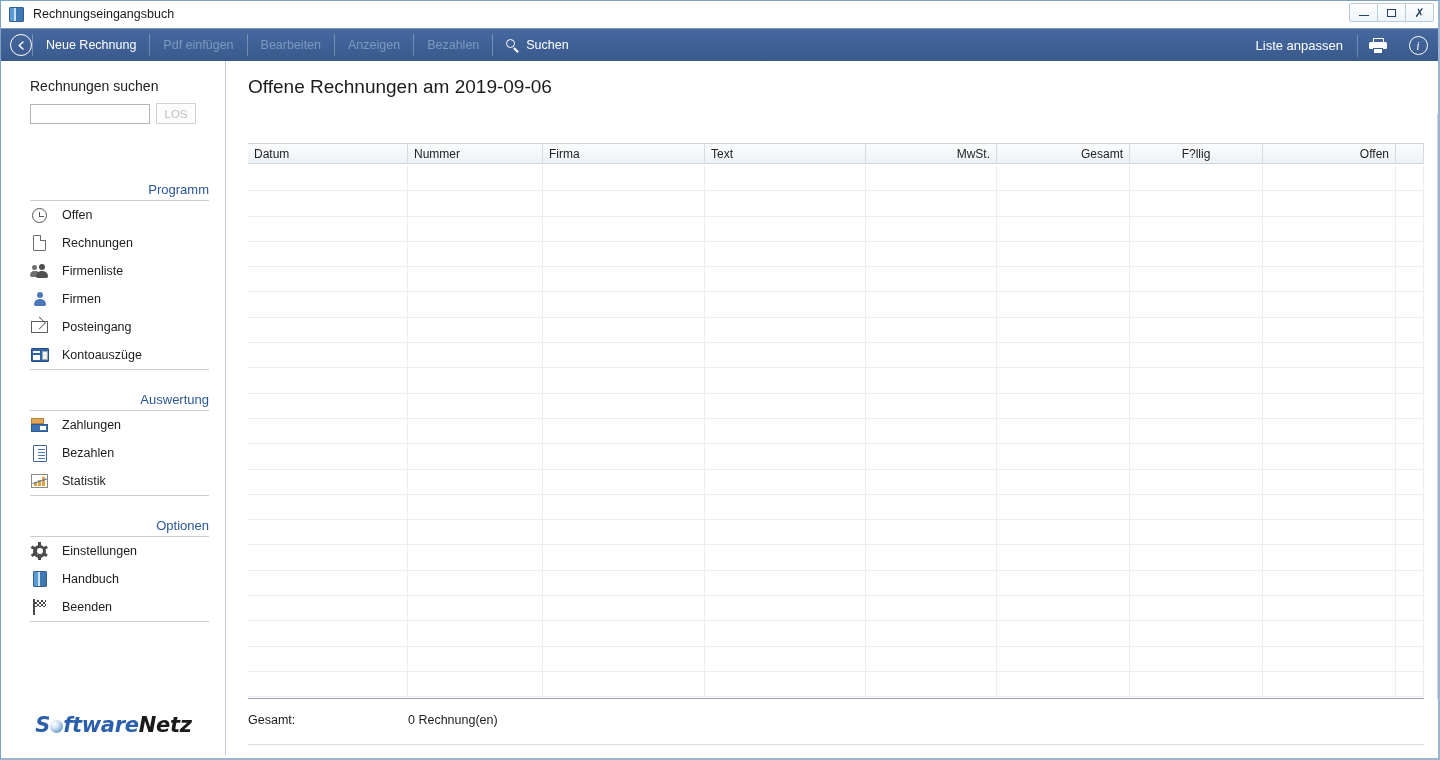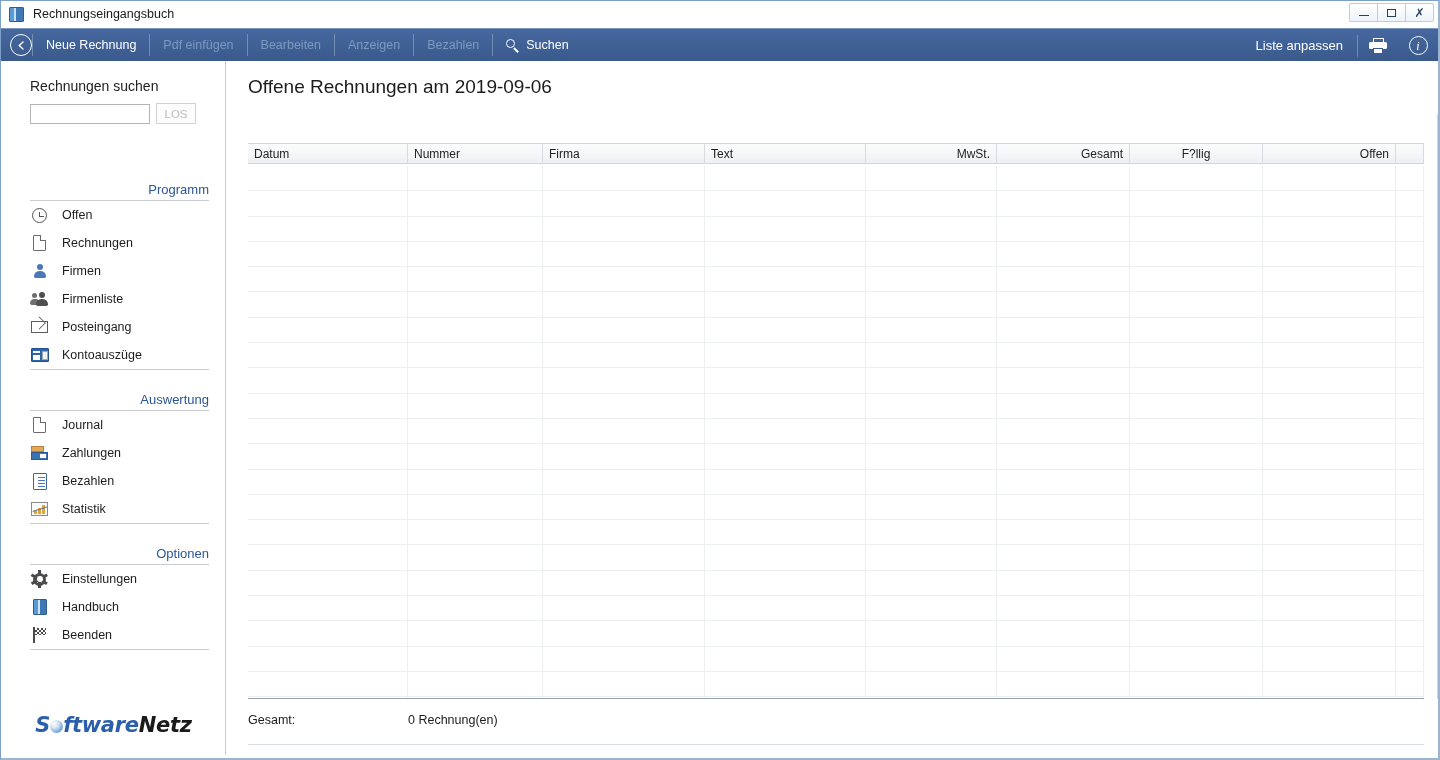--- a/index.html
+++ b/index.html
@@ -482,40 +482,40 @@
           <span class="lbl">Offen</span>
         </div>
         <div class="nav-item">
           <span class="ico">
               <i class="ic-doc"></i>
             </span>
           <span class="lbl">Rechnungen</span>
         </div>
         <div class="nav-item">
           <span class="ico">
-              <i class="ic-person">
-                <i class="head"></i>
-                <i class="body"></i>
-              </i>
-            </span>
-          <span class="lbl">Firmen</span>
-        </div>
-        <div class="nav-item">
-          <span class="ico">
               <i class="ic-group">
                 <i class="h1"></i>
                 <i class="b1"></i>
                 <i class="h2"></i>
                 <i class="b2"></i>
               </i>
             </span>
           <span class="lbl">Firmenliste</span>
         </div>
         <div class="nav-item">
           <span class="ico">
+              <i class="ic-person">
+                <i class="head"></i>
+                <i class="body"></i>
+              </i>
+            </span>
+          <span class="lbl">Firmen</span>
+        </div>
+        <div class="nav-item">
+          <span class="ico">
               <i class="ic-mail"></i>
             </span>
           <span class="lbl">Posteingang</span>
         </div>
         <div class="nav-item">
           <span class="ico">
               <i class="ic-bank">
                 <i class="w"></i>
                 <i class="w2"></i>
                 <i class="w3"></i>
@@ -524,26 +524,20 @@
           <span class="lbl">Kontoauszüge</span>
         </div>
       </div>
       <div class="sec-rule"></div>
 
       <div class="sec-gap"></div>
 
       <div class="sec-header">Auswertung</div>
       <div class="sec-rule"></div>
       <div class="nav-list">
-        <div class="nav-item">
-          <span class="ico">
-              <i class="ic-doc"></i>
-            </span>
-          <span class="lbl">Journal</span>
-        </div>
         <div class="nav-item">
           <span class="ico">
               <i class="ic-pay">
                 <i class="t"></i>
                 <i class="b"></i>
                 <i class="s"></i>
               </i>
             </span>
           <span class="lbl">Zahlungen</span>
         </div>

